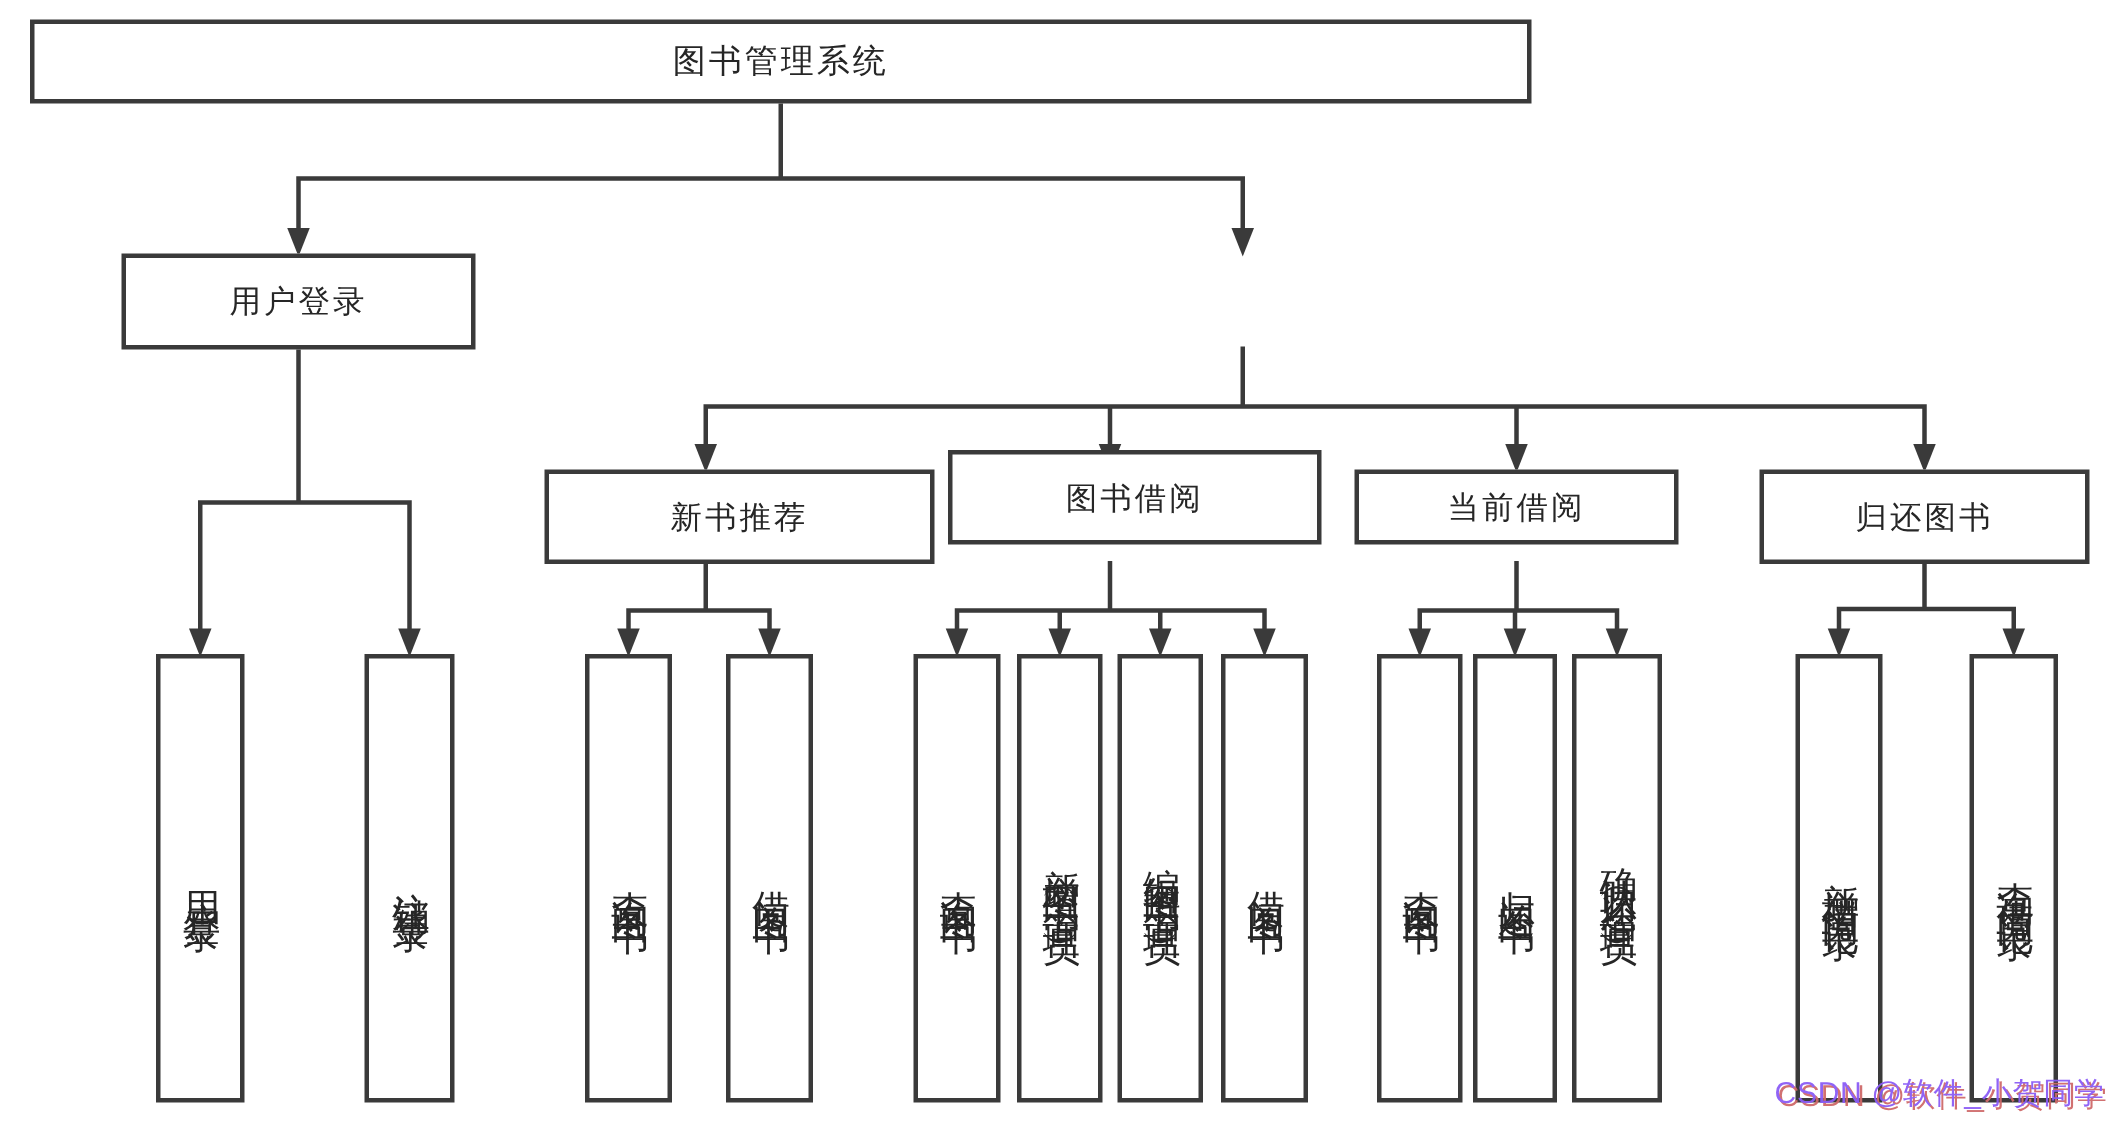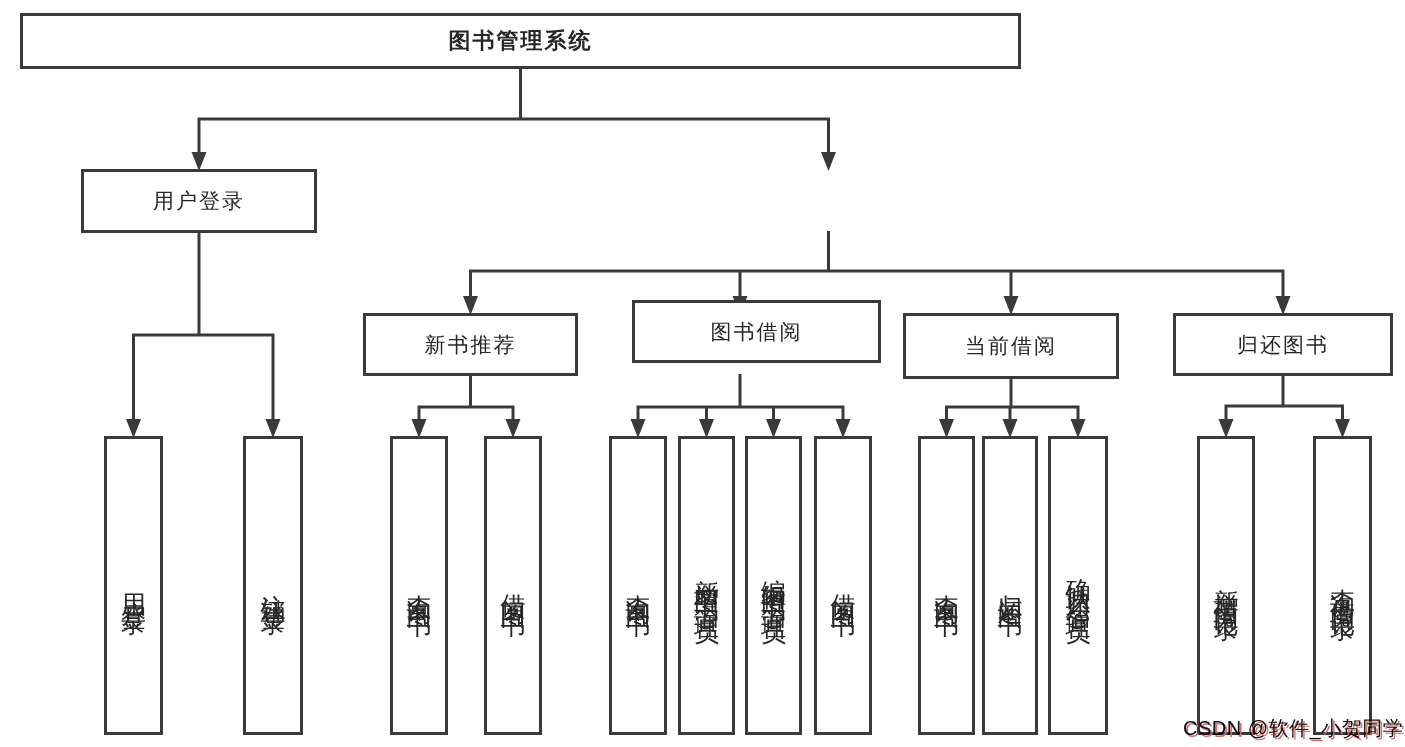--- a/index.html
+++ b/index.html
@@ -20,21 +20,21 @@
     background:#ffffff;
     border:3px solid var(--line);
     display:flex;
     align-items:center;
     justify-content:center;
     color:var(--ink);
     text-align:center;
   }
   .node .label{display:block;}
   .hnode .label{letter-spacing:2px;white-space:nowrap;}
-  .lvl0{font-size:22px;font-weight:bold;}
+  .lvl0{font-size:22px;}
   .lvl1,.lvl2{font-size:21px;}
   .leaf{font-size:25px;}
   .leaf .label{
     writing-mode:vertical-rl;
     text-orientation:mixed;
     letter-spacing:6px;
     line-height:1;
   }
   #watermark{
     position:absolute;
@@ -91,27 +91,27 @@
         <polygon points="1335,419 1350,419 1342.5,438" fill="#3a3a3a"></polygon>
       </g>
     </svg>
   <div id="nodes-layer">
       <div class="node hnode lvl0" style="left: 20px; top: 13px; width: 1001px; height: 56px;">
         <span class="label">图书管理系统</span>
       </div>
       <div class="node hnode lvl1" style="left: 81px; top: 169px; width: 236px; height: 64px;">
         <span class="label">用户登录</span>
       </div>
-      <div class="node hnode lvl2" style="left: 363px; top: 313px; width: 215px; height: 63px;">
+      <div class="node hnode lvl2" style="left: 363px; top: 313px; width: 260px; height: 63px;">
         <span class="label">新书推荐</span>
       </div>
       <div class="node hnode lvl2" style="left: 632px; top: 300px; width: 249px; height: 63px;">
         <span class="label">图书借阅</span>
       </div>
-      <div class="node hnode lvl2" style="left: 903px; top: 313px; width: 216px; height: 66px; font-family: Liberation Mono, monospace;">
+      <div class="node hnode lvl2" style="left: 903px; top: 313px; width: 216px; height: 50px; font-family: Liberation Mono, monospace;">
         <span class="label">当前借阅</span>
       </div>
       <div class="node hnode lvl2" style="left: 1173px; top: 313px; width: 220px; height: 63px;">
         <span class="label">归还图书</span>
       </div>
       <div class="node leaf" style="left: 104px; top: 436px; width: 59px; height: 299px;">
         <span class="label">用户登录</span>
       </div>
       <div class="node leaf" style="left: 243px; top: 436px; width: 60px; height: 299px;">
         <span class="label">注销登录</span>
@@ -143,14 +143,14 @@
       <div class="node leaf" style="left: 1048px; top: 436px; width: 60px; height: 299px;">
         <span class="label">确认归还（管理员）</span>
       </div>
       <div class="node leaf" style="left: 1197px; top: 436px; width: 58px; height: 299px;">
         <span class="label">新增借阅记录</span>
       </div>
       <div class="node leaf" style="left: 1313px; top: 436px; width: 59px; height: 299px;">
         <span class="label">查询借阅记录</span>
       </div>
     </div>
-  <div id="watermark" style="left: 1183px; top: 715px; color: #000000; text-shadow: rgb(207, 106, 106) 2px 2px 0px;">CSDN @软件_小贺同学</div>
+  <div id="watermark" style="left: 1183px; top: 715px; color: #8b5cf6; text-shadow: rgb(207, 106, 106) 2px 2px 0px;">CSDN @软件_小贺同学</div>
 </div>
 
 </body></html>

